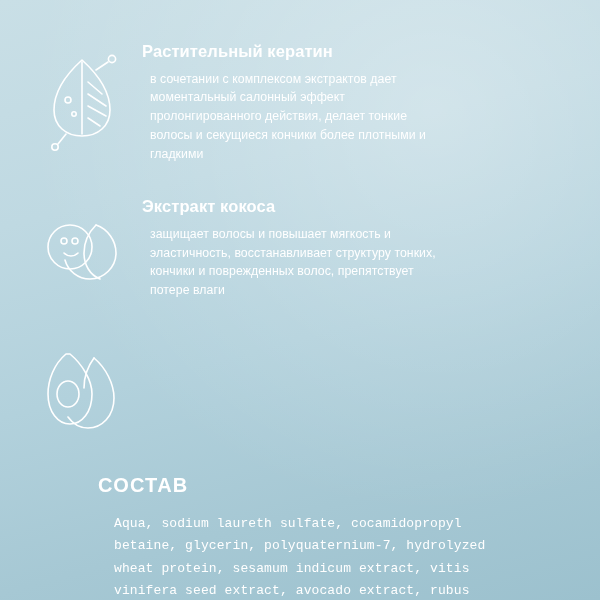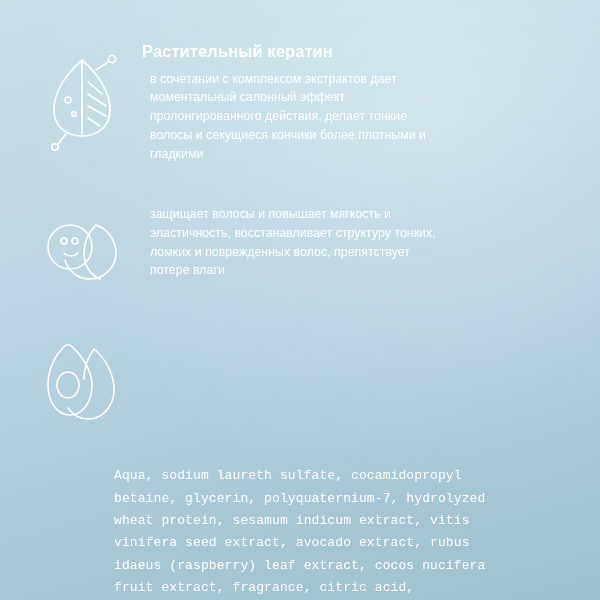--- a/index.html
+++ b/index.html
@@ -129,33 +129,35 @@
         <svg width="96" height="96" viewBox="0 0 96 96" fill="none" stroke="#ffffff" stroke-width="1.6" stroke-linecap="round" stroke-linejoin="round">
           <circle cx="36" cy="44" r="22"></circle>
           <path d="M62 22 C74 26 82 38 82 50 C82 64 70 76 56 76 C44 76 34 68 31 57"></path>
           <path d="M62 22 C54 30 50 40 50 50 C50 62 56 72 66 76"></path>
           <circle cx="30" cy="38" r="3"></circle>
           <circle cx="41" cy="38" r="3"></circle>
           <path d="M30 50 C34 54 40 54 44 50"></path>
         </svg>
       </div>
       <div class="text">
-        <p>защищает волосы и повышает мягкость и эластичность, восстанавливает структуру тонких, ломких и поврежденных волос, препятствует потере влаги</p>
+        <h2>Экстракт кокоса</h2>
+        <p>защищает волосы и повышает мягкость и эластичность, восстанавливает структуру тонких, кончики и поврежденных волос, препятствует потере влаги</p>
       </div>
     </div>
 
     <div class="feature f3">
       <div class="icon">
         <svg width="100" height="100" viewBox="0 0 100 100" fill="none" stroke="#ffffff" stroke-width="1.6" stroke-linecap="round" stroke-linejoin="round">
           <path d="M36 14 C24 24 18 40 18 54 C18 72 28 84 40 84 C52 84 62 72 62 54 C62 40 52 24 40 14 Z" transform="translate(-2,0)"></path>
           <ellipse cx="36" cy="54" rx="11" ry="13"></ellipse>
           <path d="M62 18 C74 28 82 44 82 58 C82 76 70 88 56 88 C48 88 41 84 36 77"></path>
           <path d="M62 18 C56 26 52 36 52 48"></path>
         </svg>
       </div>
     </div>
 
     <div class="composition">
+      <h3>СОСТАВ</h3>
       <p>Aqua, sodium laureth sulfate, cocamidopropyl betaine, glycerin, polyquaternium-7, hydrolyzed wheat protein, sesamum indicum extract, vitis vinifera seed extract, avocado extract, rubus idaeus (raspberry) leaf extract, cocos nucifera fruit extract, fragrance, citric acid, methylchloroisothiazolinone (and) methylisothiazolinone, sodium chloride</p>
     </div>
 
   </div>
 </div>
 
 </body></html>

